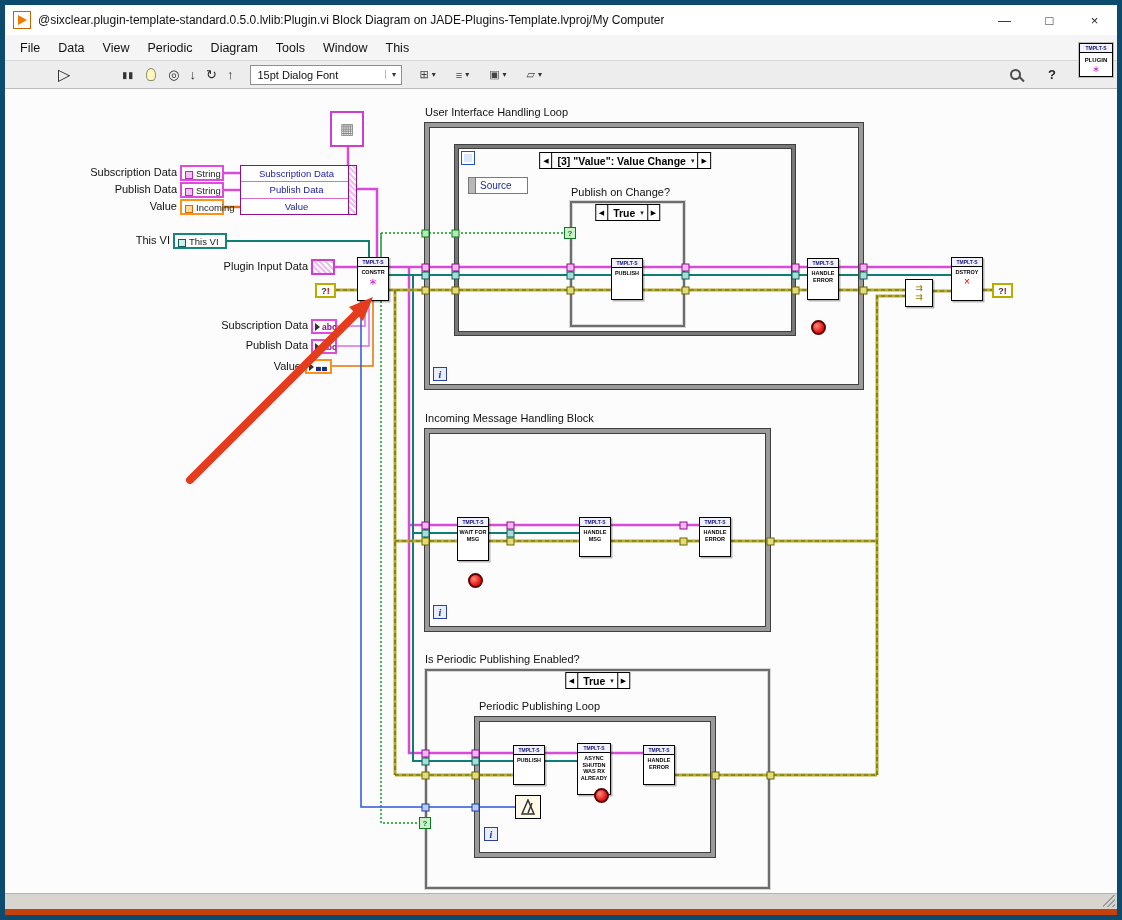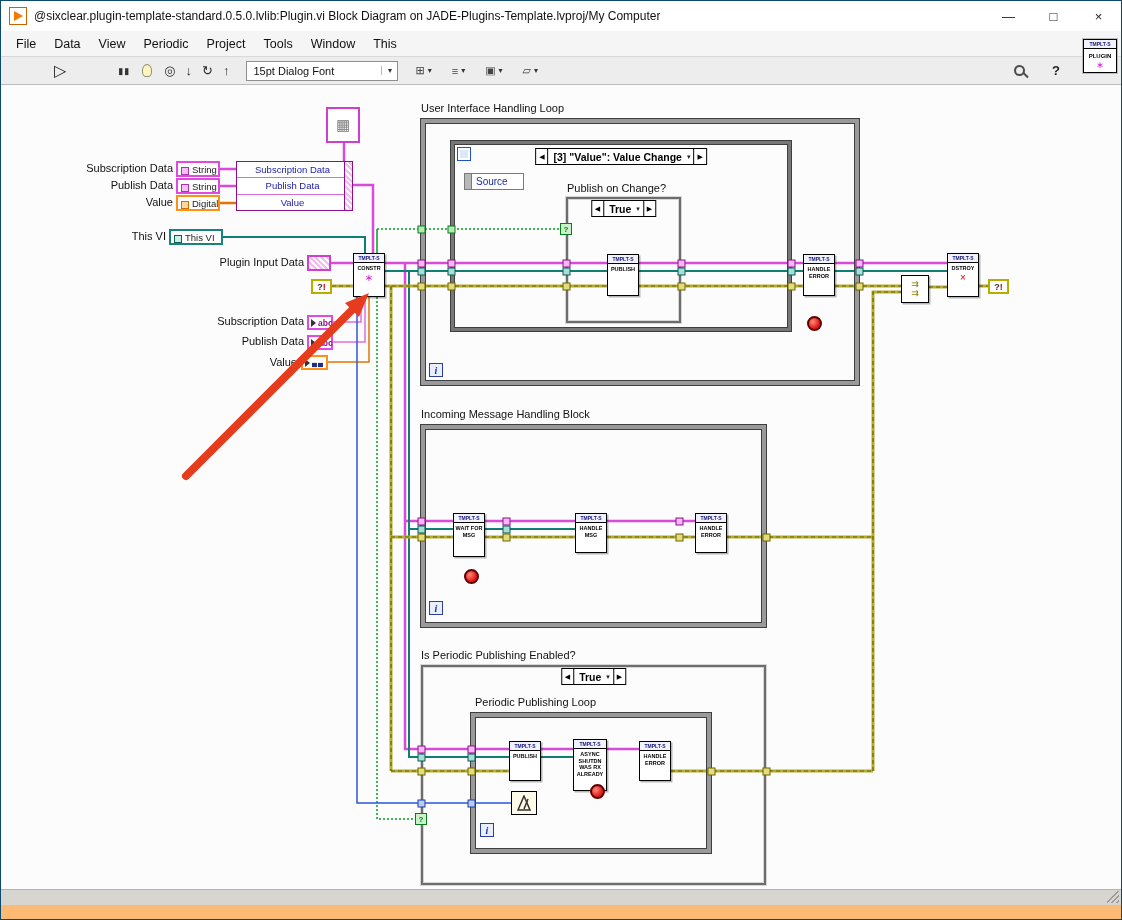--- a/index.html
+++ b/index.html
@@ -1,19 +1,19 @@
 <!DOCTYPE html>
 <html><head>
 <meta charset="utf-8">
 <style>
   * { margin:0; padding:0; box-sizing:border-box; }
   body { width:1122px; height:920px; overflow:hidden; background:#777;
          font-family:"Liberation Sans", sans-serif; }
-  #win { position:relative; width:1122px; height:920px; background:#fdba74;
-         border:1px solid #0c4a6e; overflow:hidden; }
+  #win { position:relative; width:1122px; height:920px; background:#c2410c;
+         border:5px solid #0c4a6e; overflow:hidden; }
 
   
   #titlebar { height:30px; background:#fff; display:flex; align-items:center; }
   #lv-icon { width:18px; height:18px; margin-left:8px; background:#fff;
              border:1px solid #c86400; position:relative; flex:none; }
   #lv-icon .lv-arrow { position:absolute; left:4px; top:3px; width:0; height:0;
              border-left:9px solid #ef7b00; border-top:5px solid transparent;
              border-bottom:5px solid transparent; }
   #title-text { margin-left:7px; font-size:12px; color:#111; white-space:nowrap;
              overflow:hidden; }
@@ -208,21 +208,21 @@
       <span class="wbtn">□</span>
       <span class="wbtn">×</span>
     </span>
   </div>
 
   <div id="menubar">
     <span class="mitem">File</span>
     <span class="mitem">Data</span>
     <span class="mitem">View</span>
     <span class="mitem">Periodic</span>
-    <span class="mitem">Project</span>
+    <span class="mitem">Diagram</span>
     <span class="mitem">Tools</span>
     <span class="mitem">Window</span>
     <span class="mitem">This</span>
   </div>
 
   <div id="toolbar">
     <button class="tbtn run">▷</button>
     <button class="tbtn pause">▮▮</button>
     <span class="bulb"></span>
     <button class="tbtn">◎</button>
@@ -324,21 +324,21 @@
     <div class="ctl pink" style="left:175px;top:76px;width:44px">
       <span class="chip pinkc"></span>
       <span class="ctl-txt">String</span>
     </div>
     <div class="ctl pink" style="left:175px;top:93px;width:44px">
       <span class="chip pinkc"></span>
       <span class="ctl-txt">String</span>
     </div>
     <div class="ctl orange" style="left:175px;top:110px;width:44px">
       <span class="chip orangec"></span>
-      <span class="ctl-txt">Digital</span>
+      <span class="ctl-txt">Incoming</span>
     </div>
     <div class="ctl teal" style="left:168px;top:144px;width:54px">
       <span class="chip tealc"></span>
       <span class="ctl-txt">This VI</span>
     </div>
     <div class="pictl"></div>
 
     <div class="tdconst">
       <span class="td-glyph">▦</span>
     </div>

